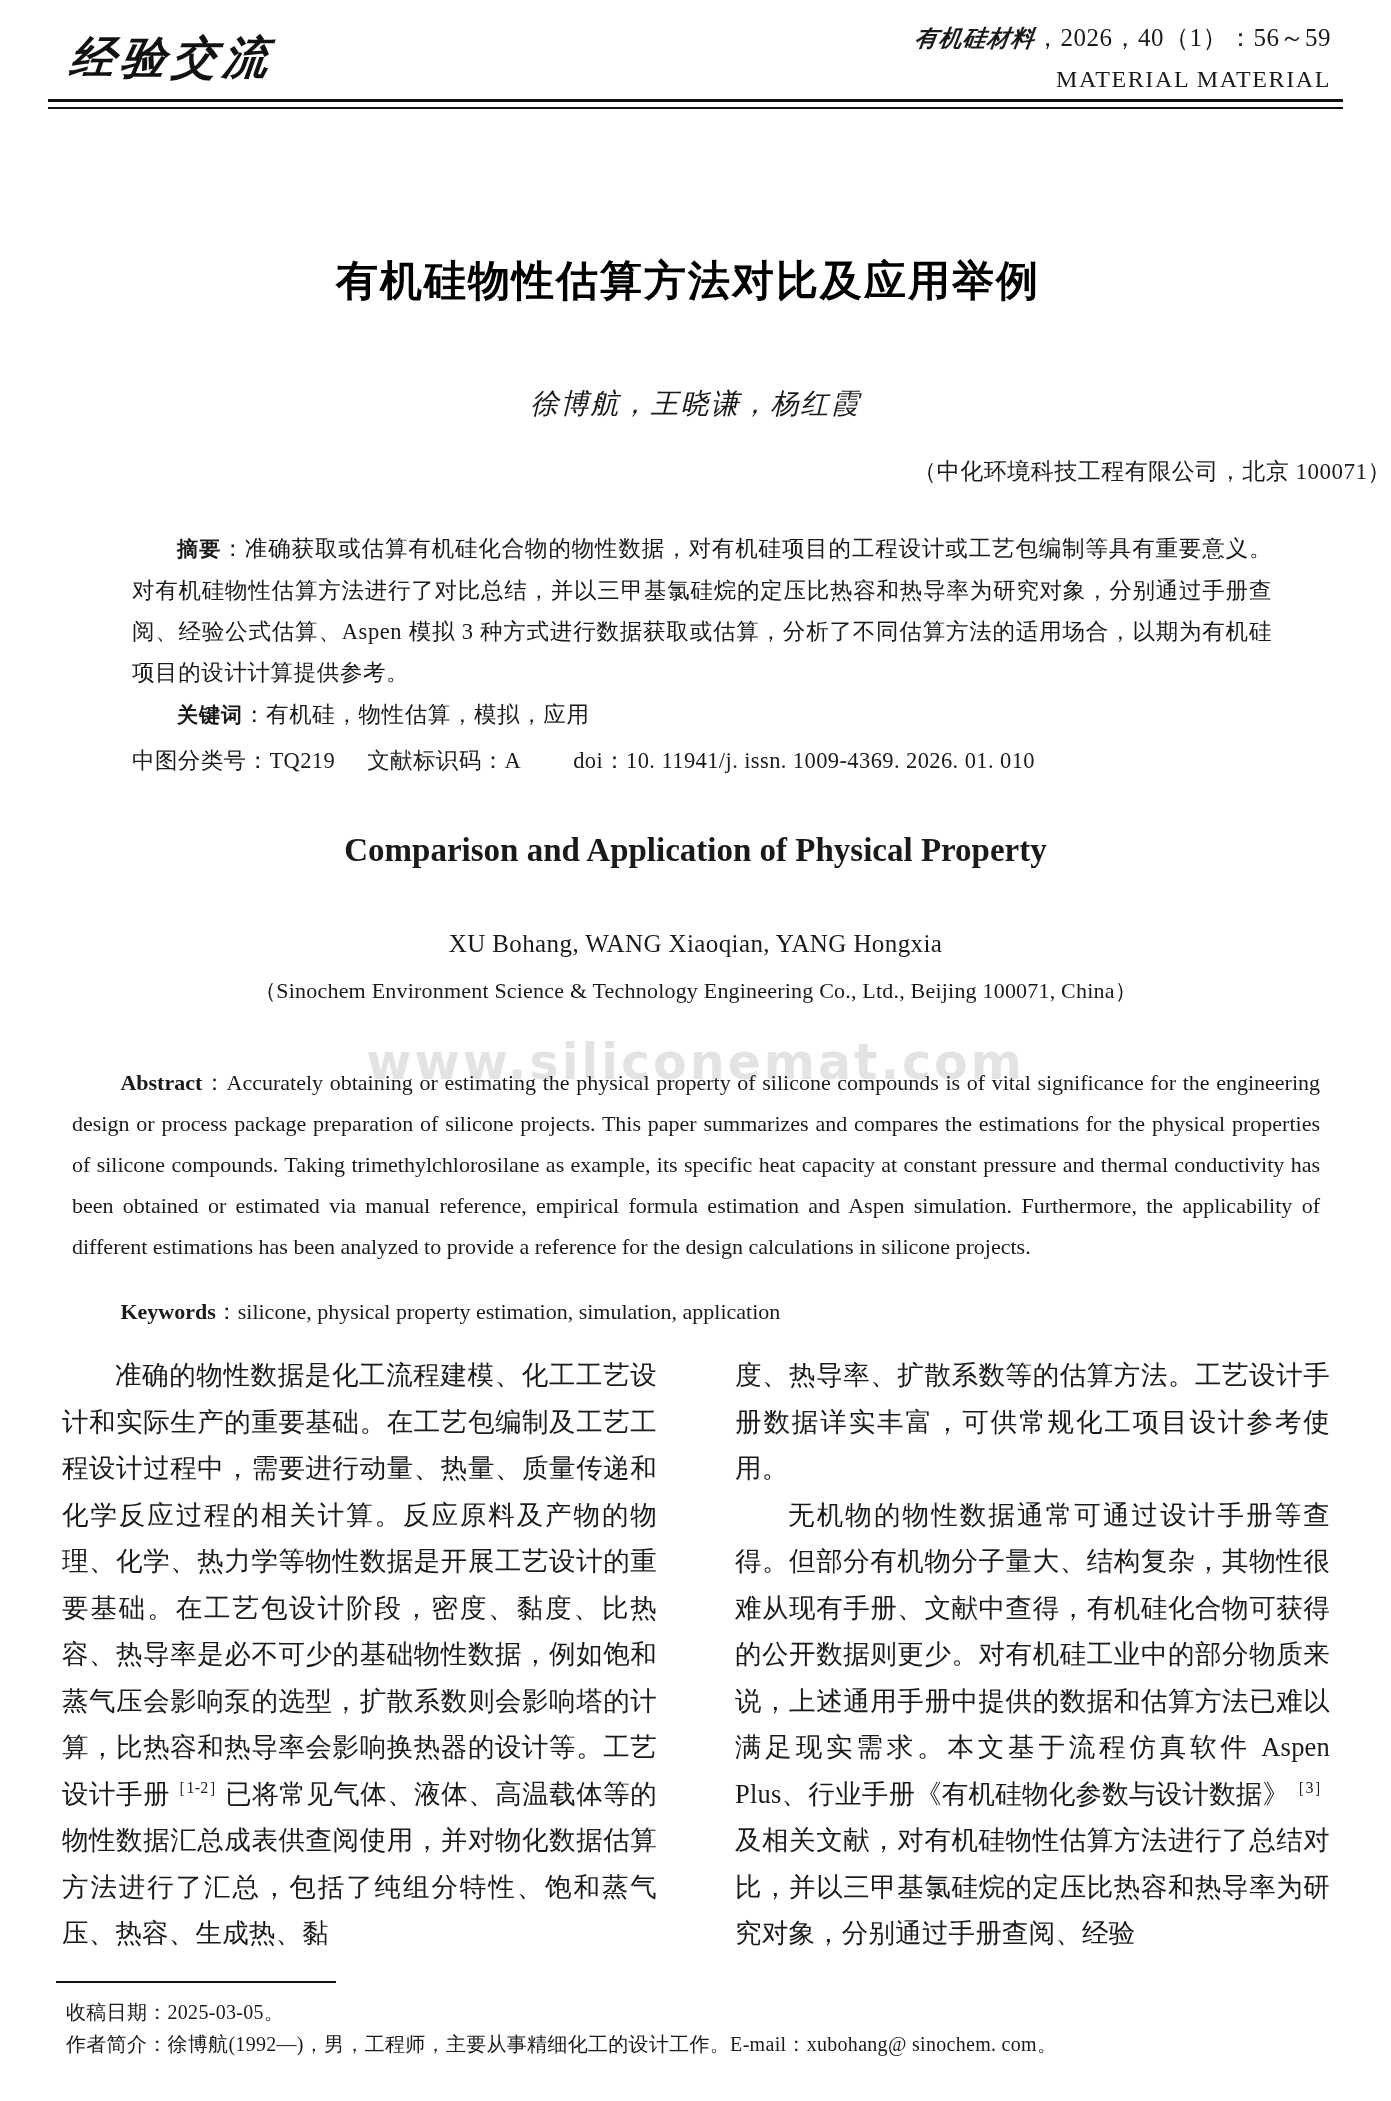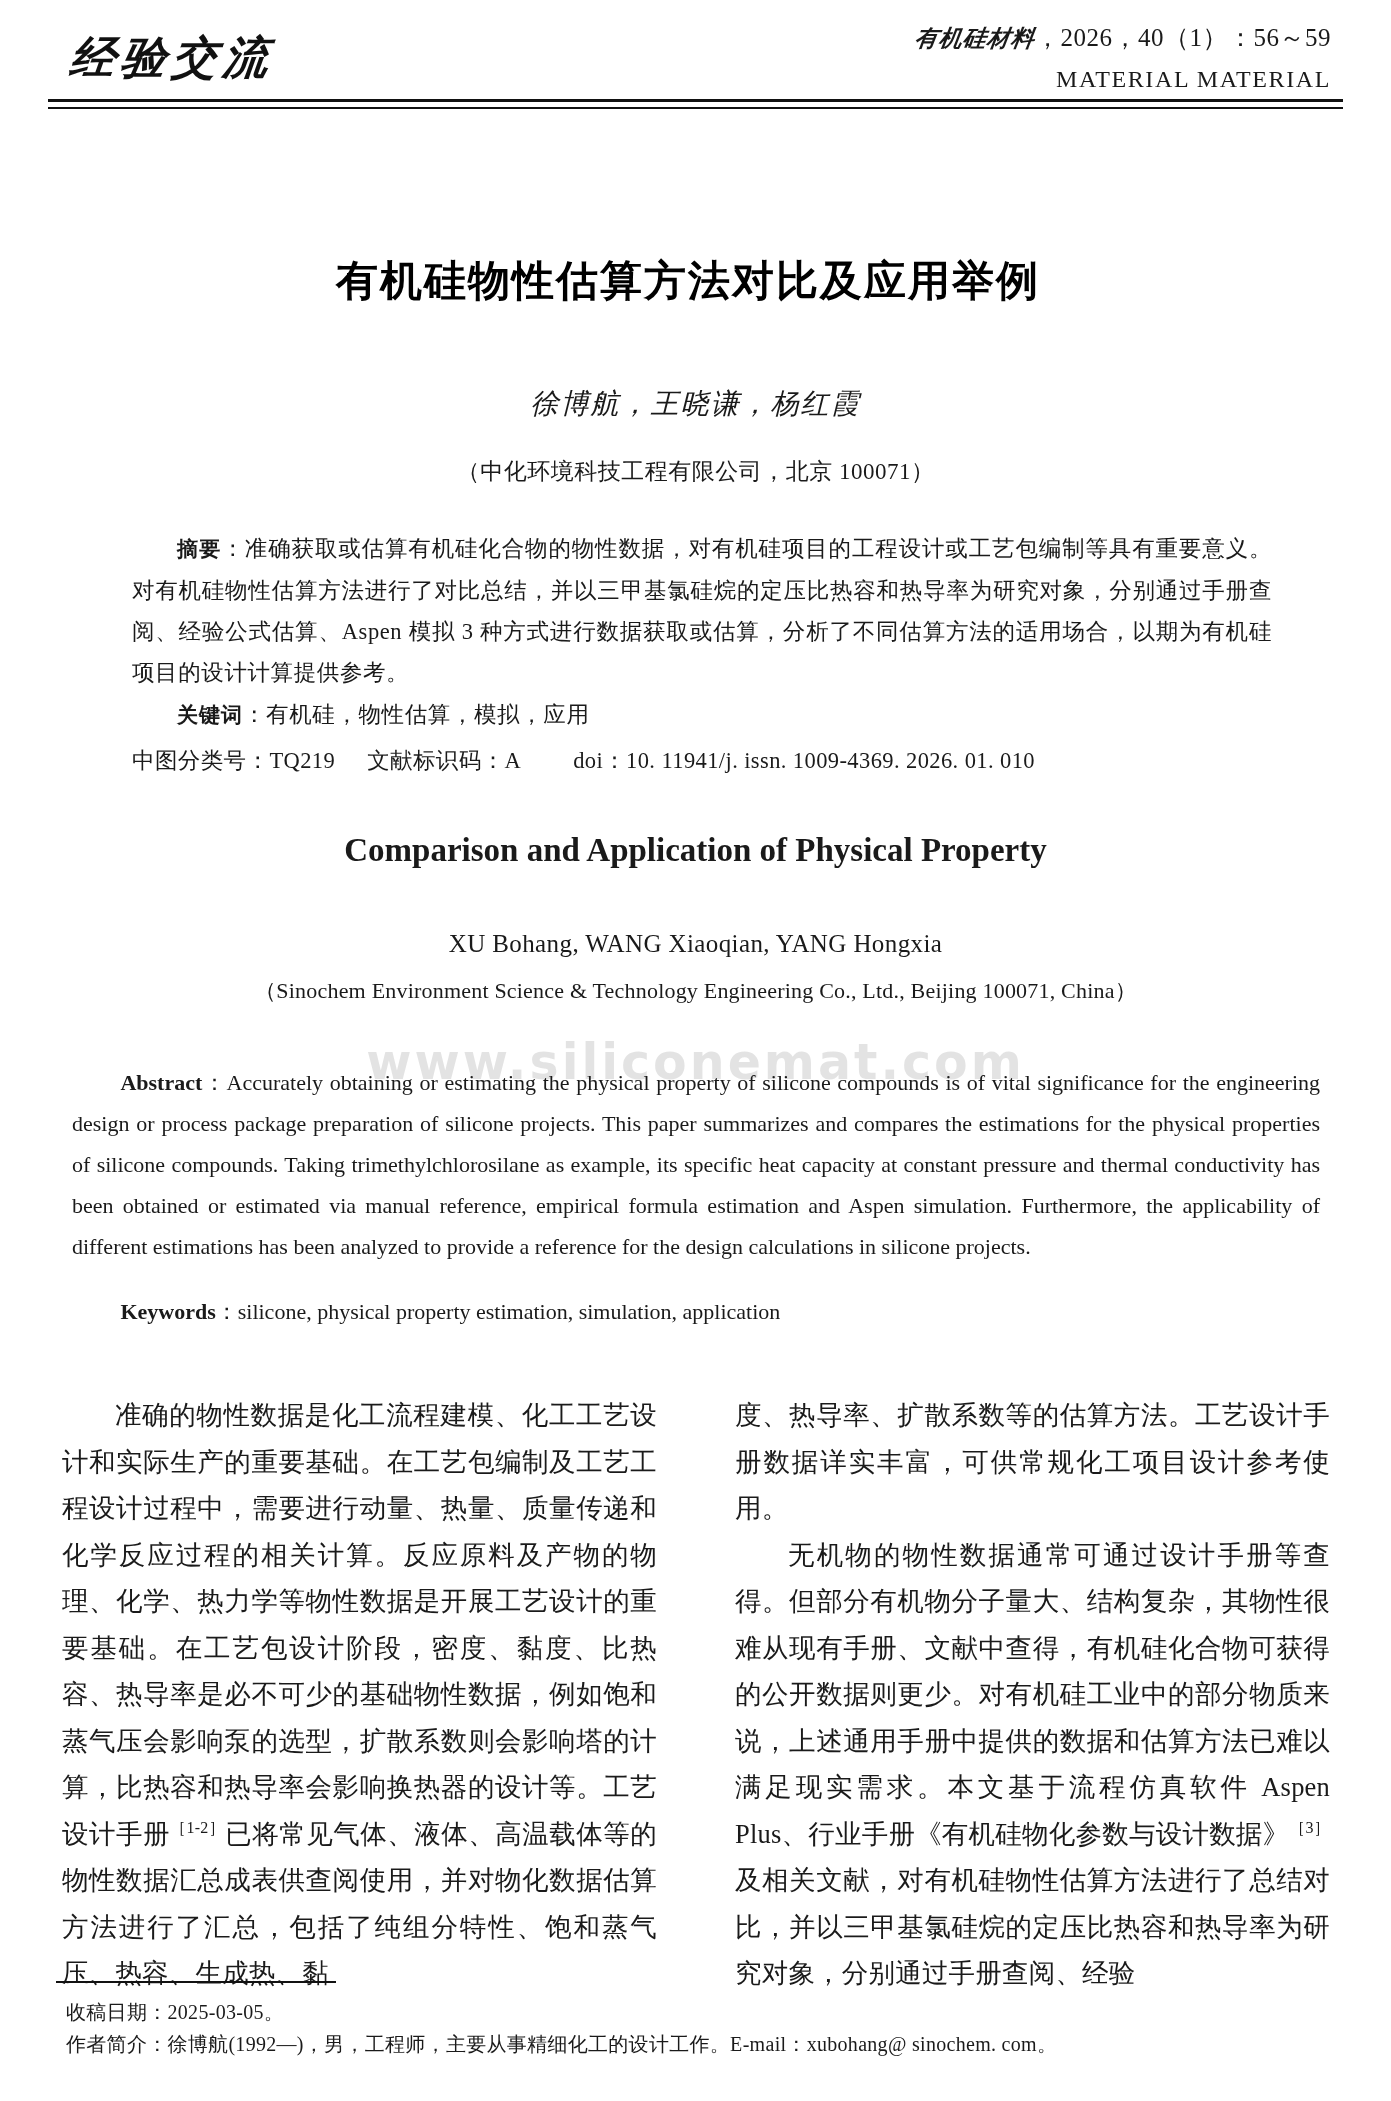--- a/index.html
+++ b/index.html
@@ -101,21 +101,21 @@
     font-size: 28px;
     letter-spacing: 2px;
     font-style: italic;
     font-family: "Liberation Serif", "DejaVu Serif", serif;
   }
   .affil-cn {
     position: absolute;
     top: 456px;
     left: 0;
     right: 0;
-    text-align: center;
+    text-align: right;
     font-size: 23px;
     letter-spacing: 0.5px;
   }
 
   
   .abs-cn {
     position: absolute;
     top: 528px;
     left: 132px;
     width: 1140px;
@@ -206,21 +206,21 @@
     margin-top: 24px;
   }
   .label-en {
     font-weight: 700;
     font-family: "Liberation Serif", "DejaVu Serif", serif;
   }
 
   
   .body-cols {
     position: absolute;
-    top: 1392px;
+    top: 1352px;
     left: 62px;
     width: 1268px;
     height: 580px;
     display: flex;
     gap: 78px;
   }
   .col {
     width: 605px;
     font-size: 26.5px;
     line-height: 46.5px;

